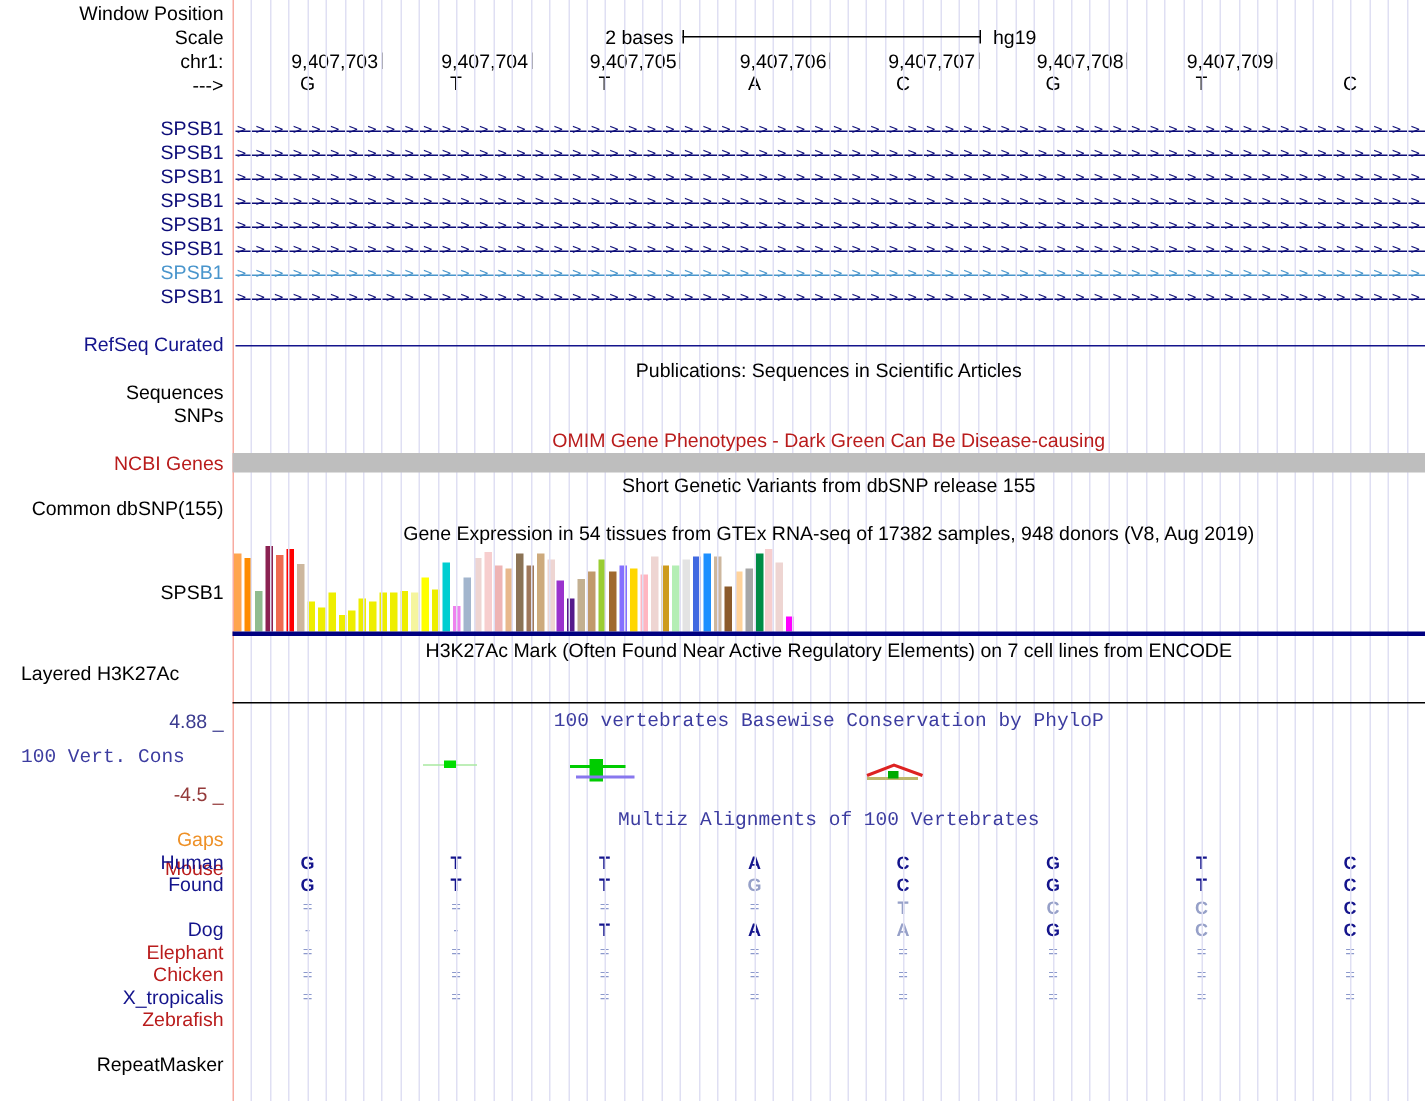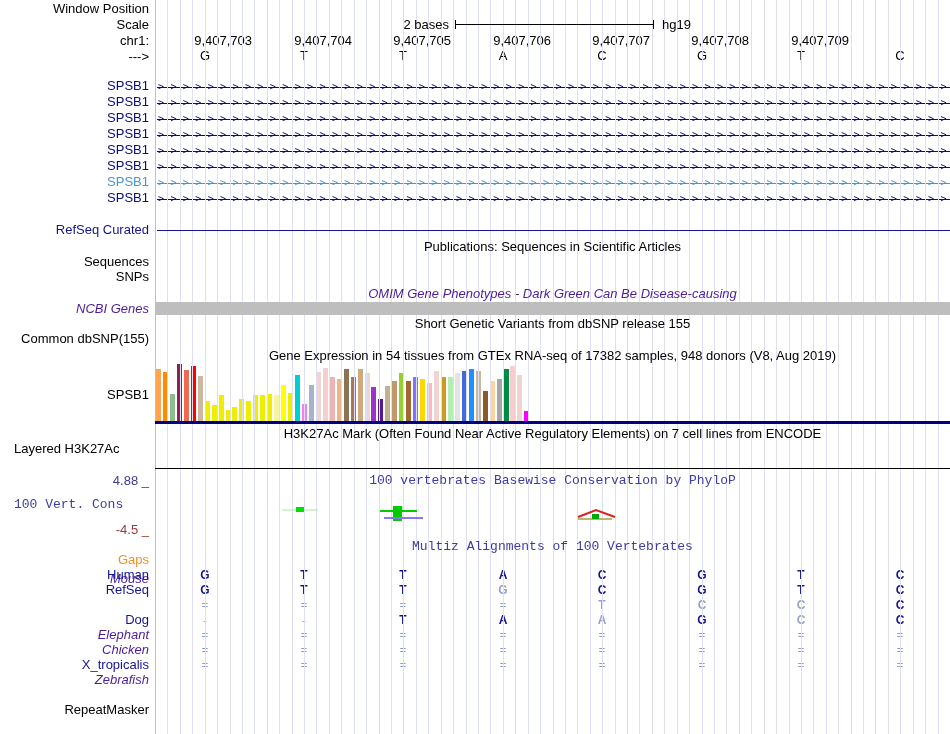--- a/index.html
+++ b/index.html
@@ -7,21 +7,21 @@
     position:relative;width:950px;height:734px;overflow:hidden;background:#fff;
     font-family:"Liberation Sans",sans-serif;font-size:13px;color:#000;
   }
   .glabel{position:absolute;left:0;width:149px;text-align:right;height:14px;line-height:14px;white-space:nowrap;}
   .glabel-left{position:absolute;left:14px;height:14px;line-height:14px;white-space:nowrap;text-align:left;}
   .title{position:absolute;left:155px;width:795px;text-align:center;height:14px;line-height:14px;white-space:nowrap;}
   .navy{color:#14148C;}
   .geneblue{color:#0C0C78;}
   .genelight{color:#4995CC;}
   .titleblue{color:#3C3CA0;font-family:Liberation Mono, monospace;}
-  .dkgreen{color:#4c1d95;font-style:italic;}
+  .dkgreen{color:#b91c1c;}
   .orange{color:#EE9026;}
   .maroon{color:#943A3A;}
   .grid{position:absolute;top:0;width:1px;height:734px;background:#DFDFF3;}
   .boundary{position:absolute;top:0;width:1px;height:734px;background:#F7ABA1;}
   .tickmark{position:absolute;width:1px;background:#000;}
   .posnum{position:absolute;text-align:right;height:13px;line-height:13px;white-space:nowrap;}
   .baseletter{position:absolute;width:24px;text-align:center;height:14px;line-height:14px;}
   .generow{position:absolute;left:155px;width:795px;height:16px;}
   .geneline{position:absolute;left:2px;right:0;top:8px;height:1px;}
   .genearrows{position:absolute;left:3px;top:0;width:792px;height:16px;line-height:16px;
@@ -84,21 +84,21 @@
     <div class="aligncell seq-g" style="left: 193px; top: 598px;">=</div>
     <div class="glabel dkgreen" style="top: 572px;">Mouse</div>
     <div class="aligncell seq-d" style="left: 888px; top: 583px;">C</div>
     <div class="aligncell seq-d" style="left: 789px; top: 583px;">T</div>
     <div class="aligncell seq-d" style="left: 690px; top: 583px;">G</div>
     <div class="aligncell seq-d" style="left: 590px; top: 583px;">C</div>
     <div class="aligncell seq-l" style="left: 491px; top: 583px;">G</div>
     <div class="aligncell seq-d" style="left: 391px; top: 583px;">T</div>
     <div class="aligncell seq-d" style="left: 292px; top: 583px;">T</div>
     <div class="aligncell seq-d" style="left: 193px; top: 583px;">G</div>
-    <div class="glabel navy" style="top: 583px;">RefSeq</div>
+    <div class="glabel navy" style="top: 583px;">Found</div>
     <div class="aligncell seq-d" style="left: 888px; top: 568px;">C</div>
     <div class="aligncell seq-d" style="left: 789px; top: 568px;">T</div>
     <div class="aligncell seq-d" style="left: 690px; top: 568px;">G</div>
     <div class="aligncell seq-d" style="left: 590px; top: 568px;">C</div>
     <div class="aligncell seq-d" style="left: 491px; top: 568px;">A</div>
     <div class="aligncell seq-d" style="left: 391px; top: 568px;">T</div>
     <div class="aligncell seq-d" style="left: 292px; top: 568px;">T</div>
     <div class="aligncell seq-d" style="left: 193px; top: 568px;">G</div>
     <div class="glabel navy" style="top: 568px;">Human</div>
     <div style="left: 155px; top: 360px; width: 378px; height: 61px; position: absolute;">

